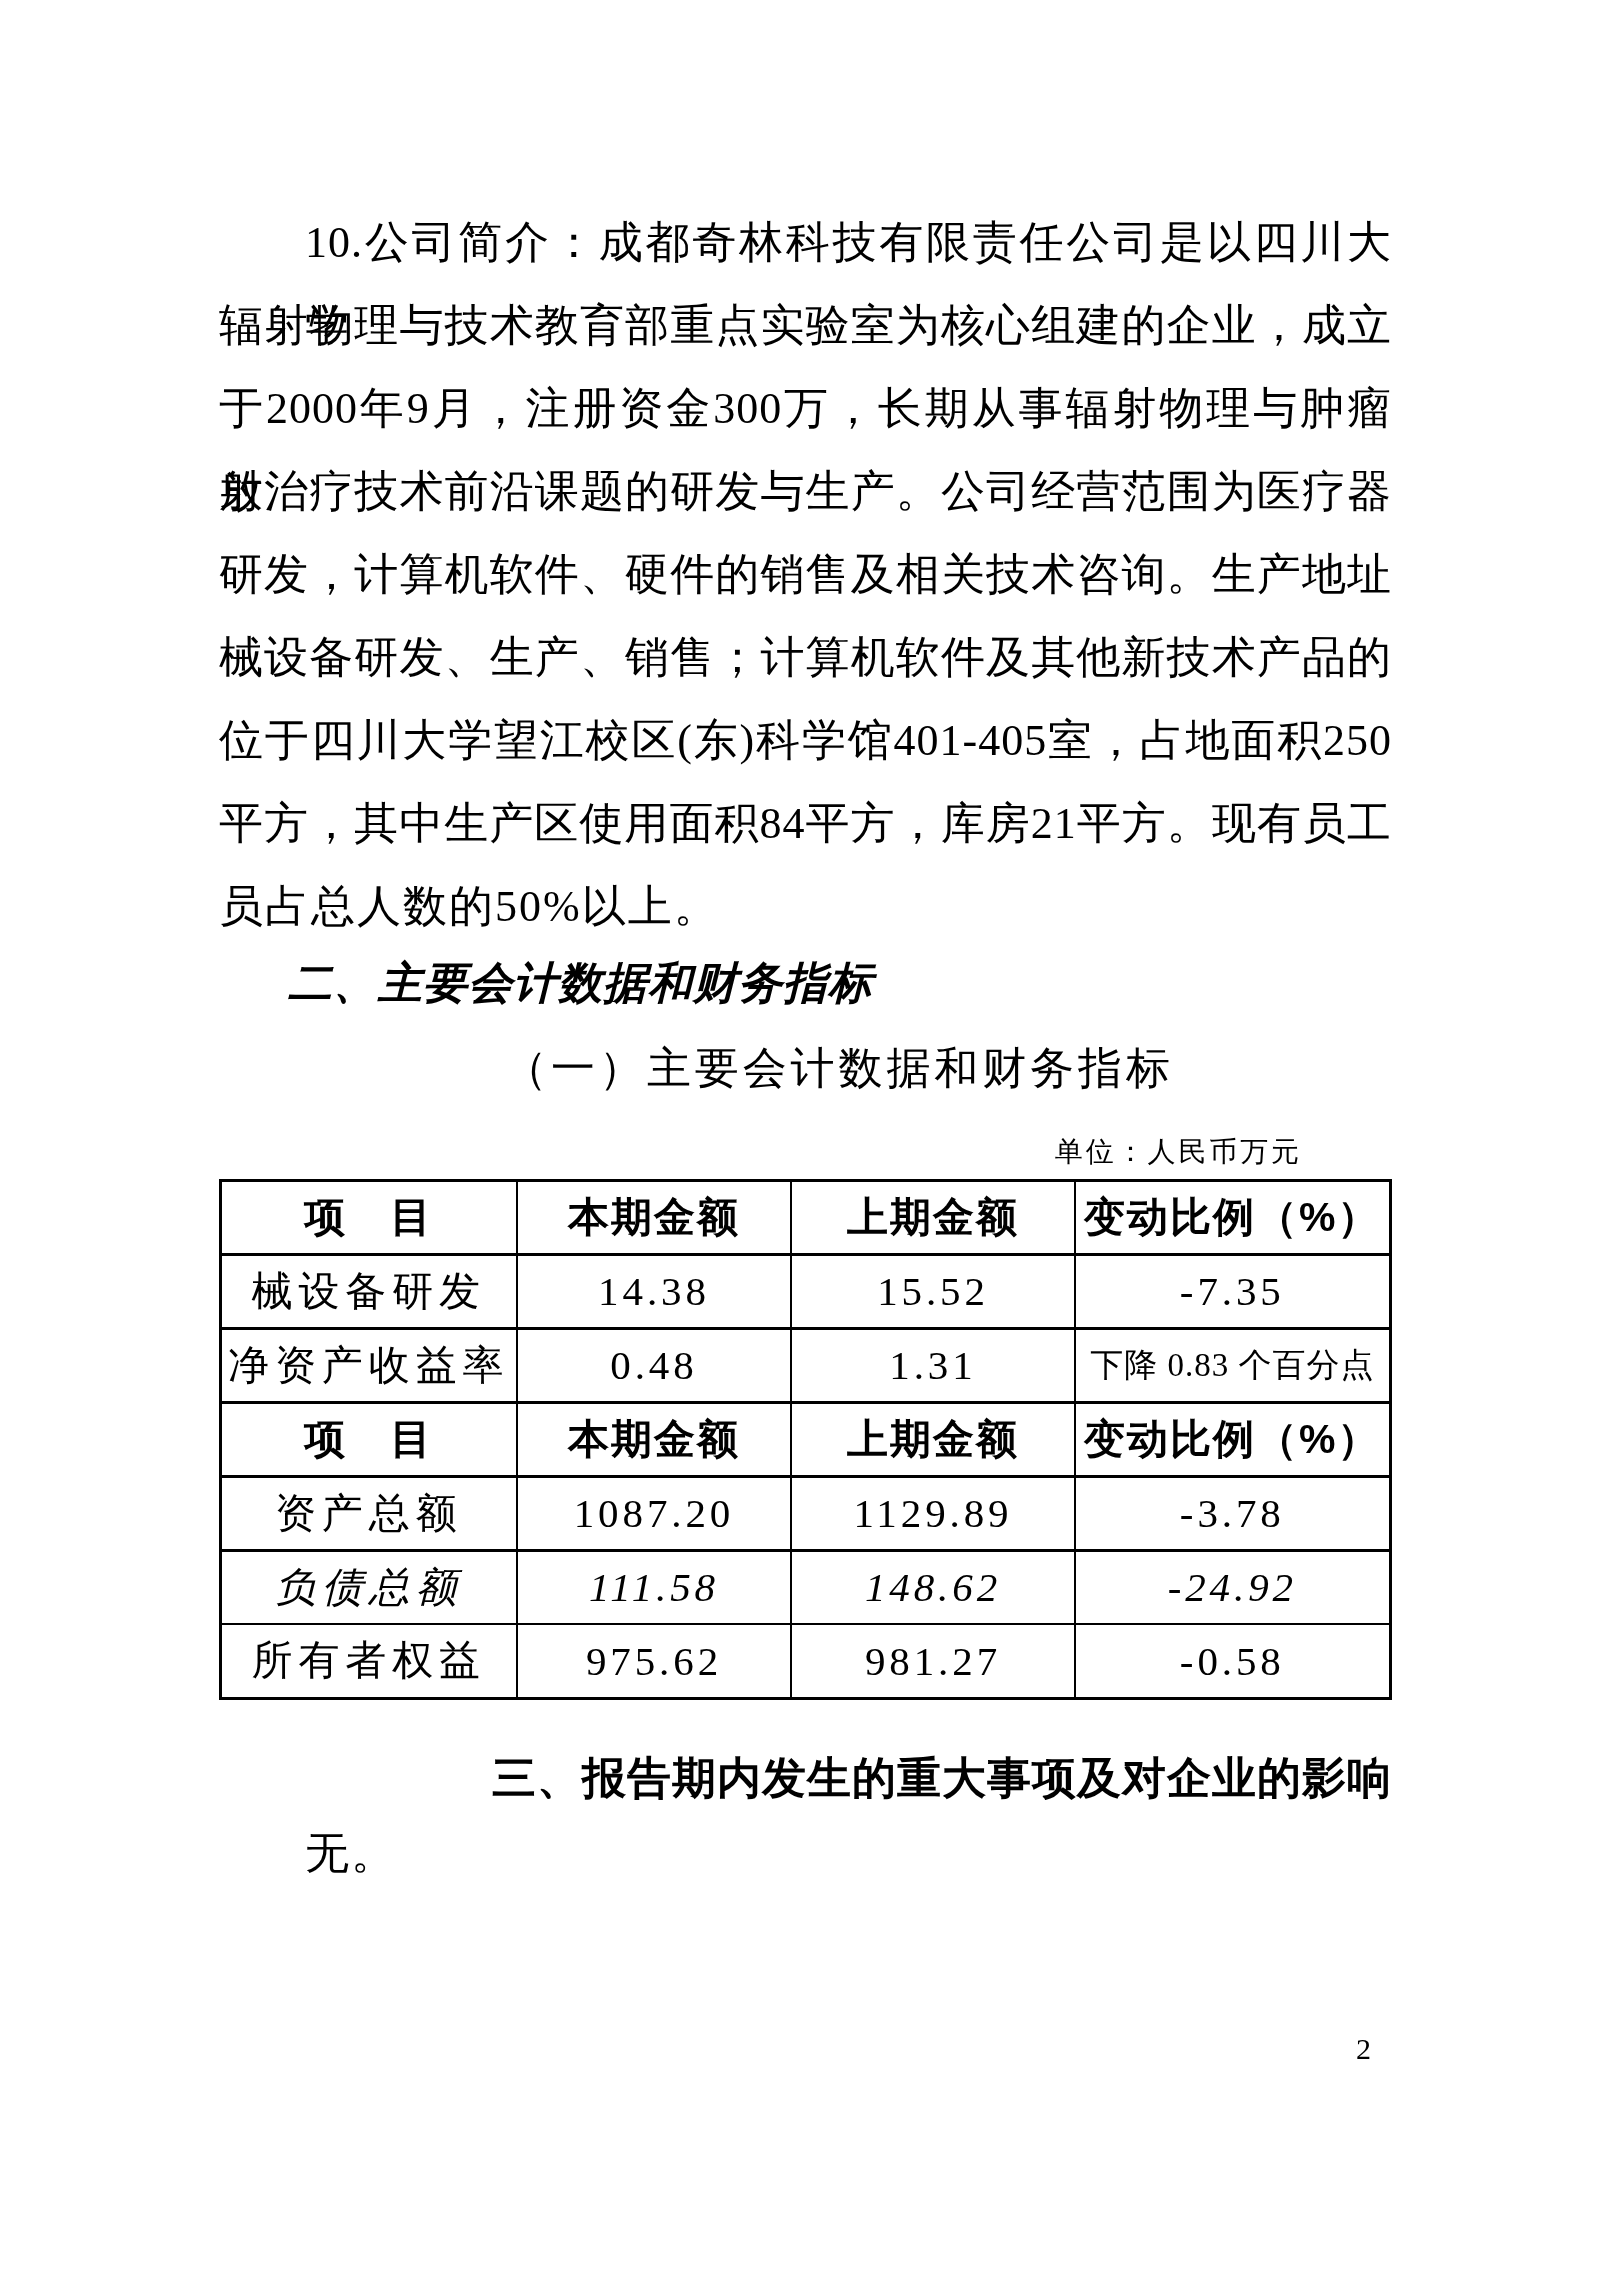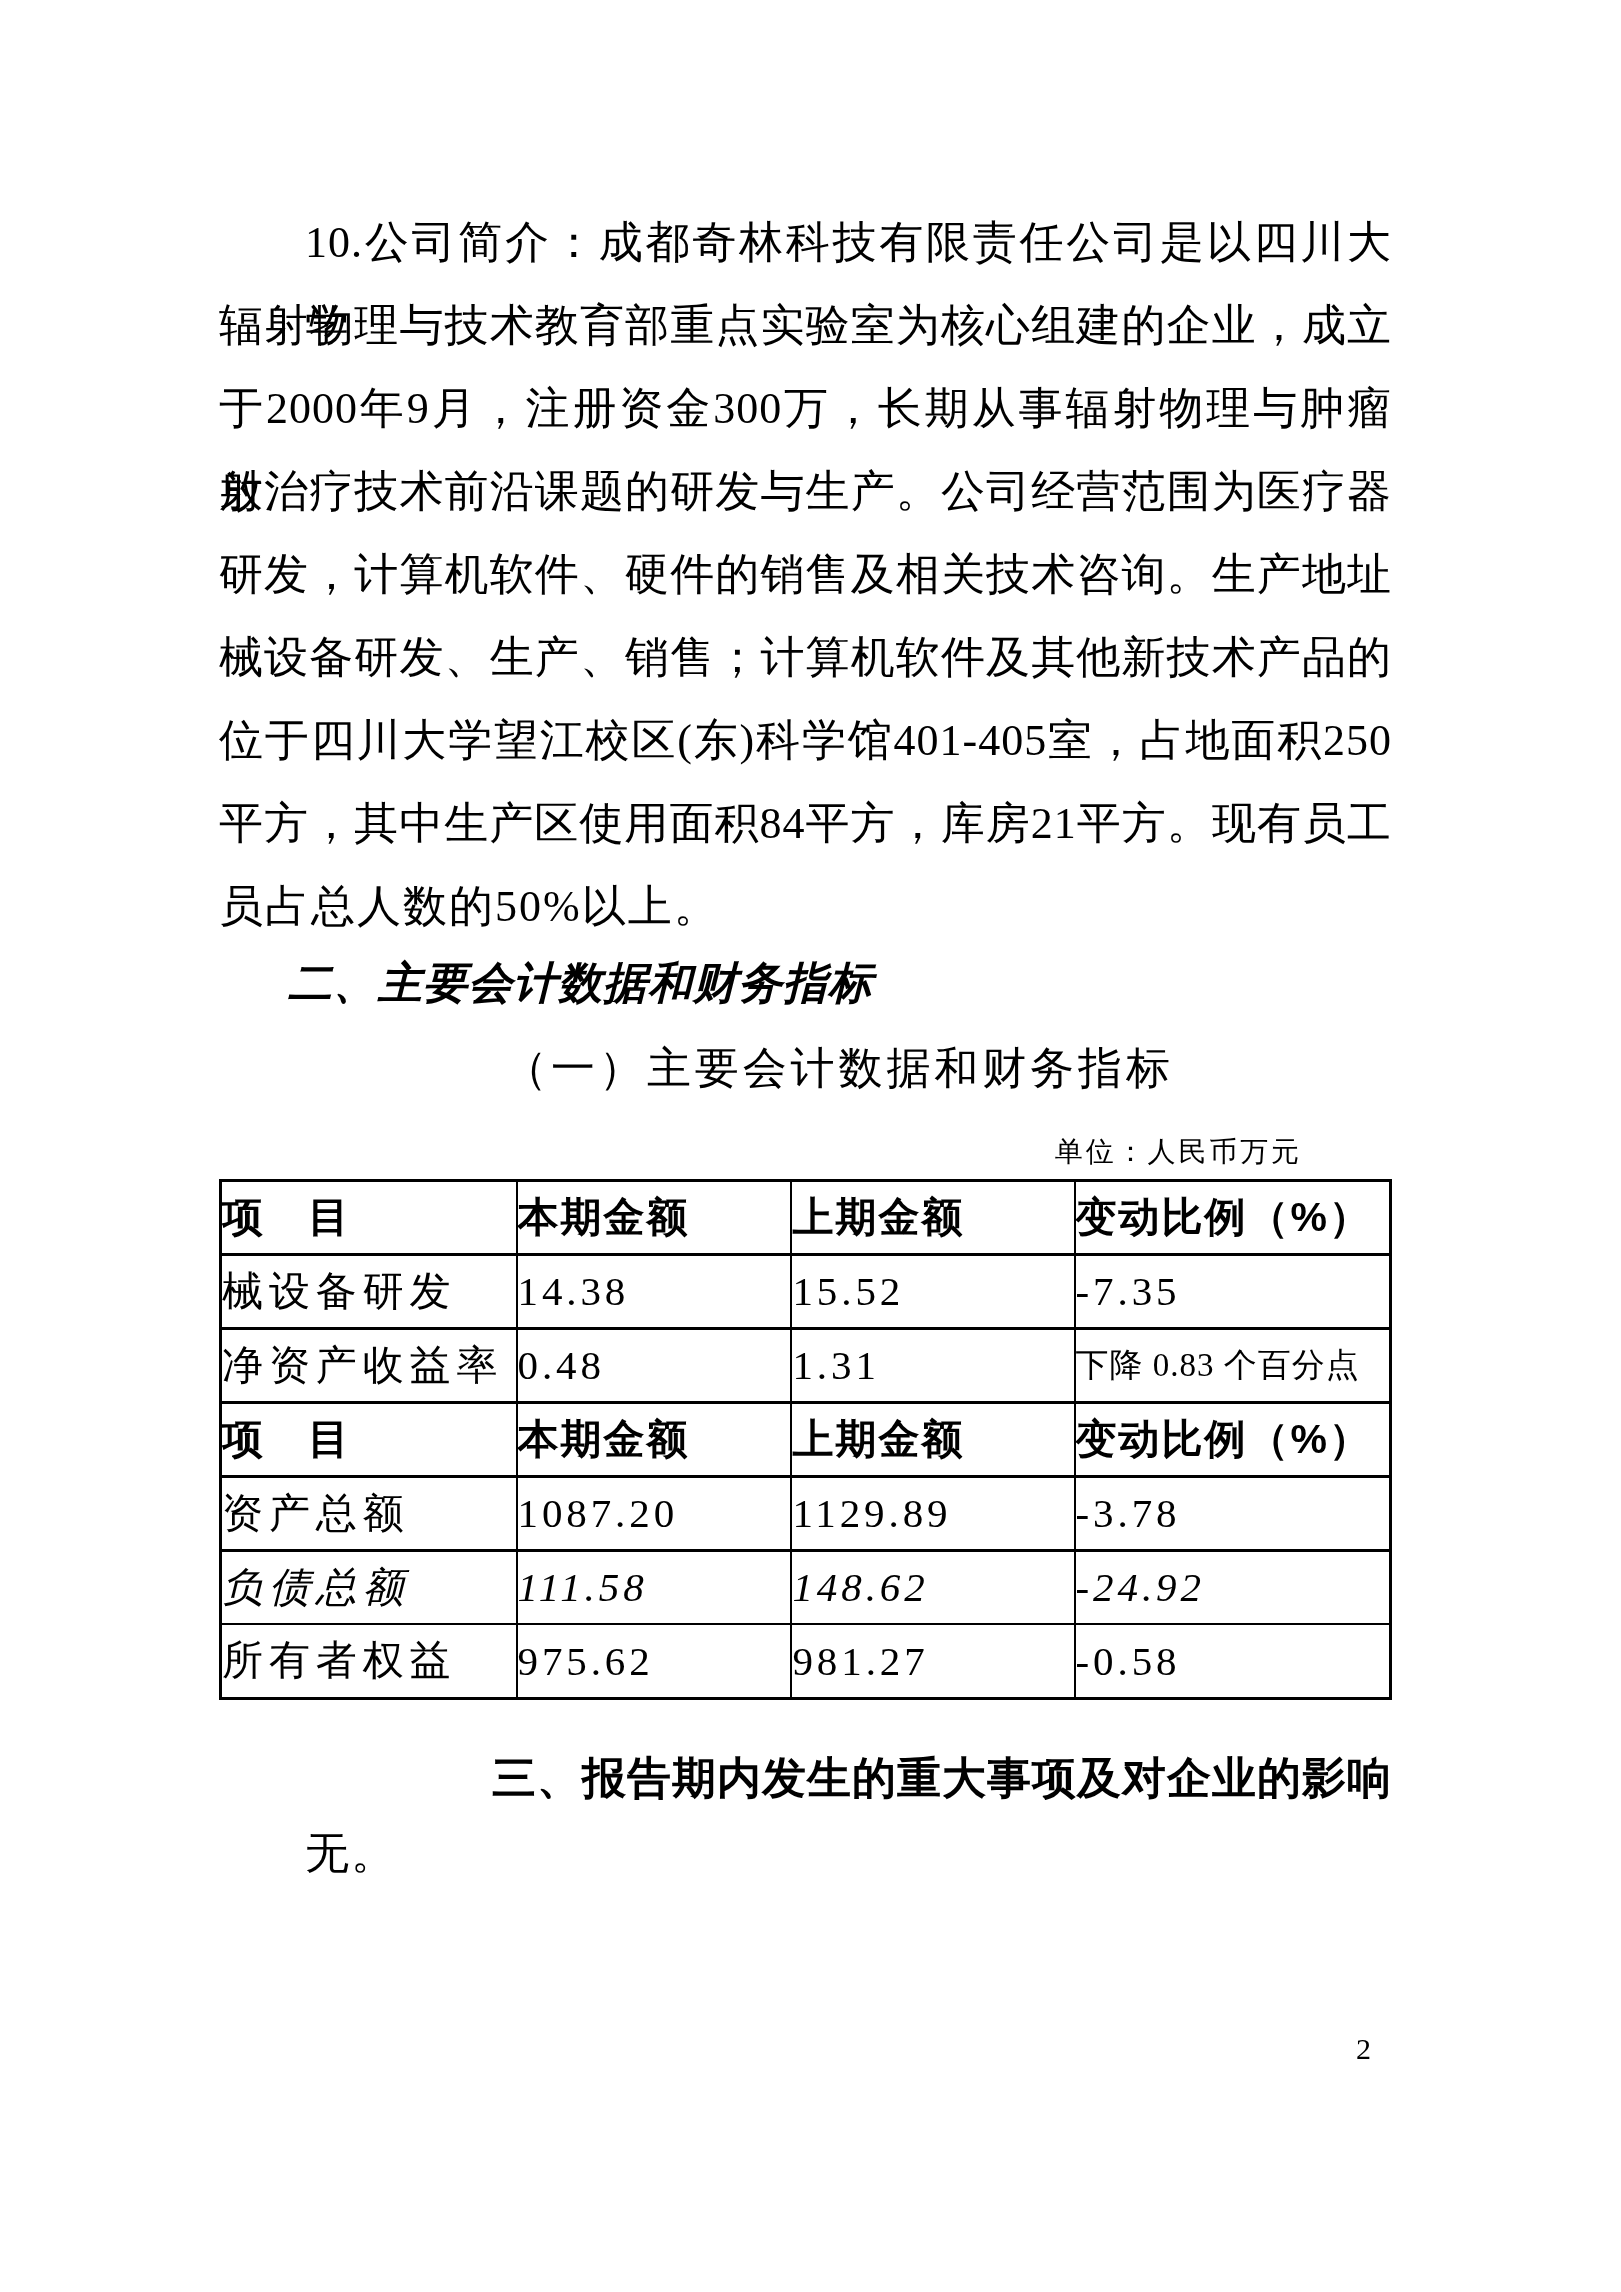--- a/index.html
+++ b/index.html
@@ -69,21 +69,21 @@
   }
   table.fin col.c1 { width: 25.3%; }
   table.fin col.c2 { width: 23.5%; }
   table.fin col.c3 { width: 24.2%; }
   table.fin col.c4 { width: 27.0%; }
   table.fin { border: 3.9px solid #000; }
   table.fin td {
     border: 2.9px solid #000;
     border-bottom-width: 3.9px;
     height: 74px;
-    text-align: left;
+    text-align: center;
     vertical-align: middle;
     font-size: 41px;
     letter-spacing: 5.9px;
     overflow: hidden;
     white-space: nowrap;
   }
   table.fin tr.thin td { border-bottom-width: 2px; font-style: italic; }
   table.fin tr.hdr td {
     font-family: "Liberation Sans", "DejaVu Sans", sans-serif;
     font-weight: bold;

